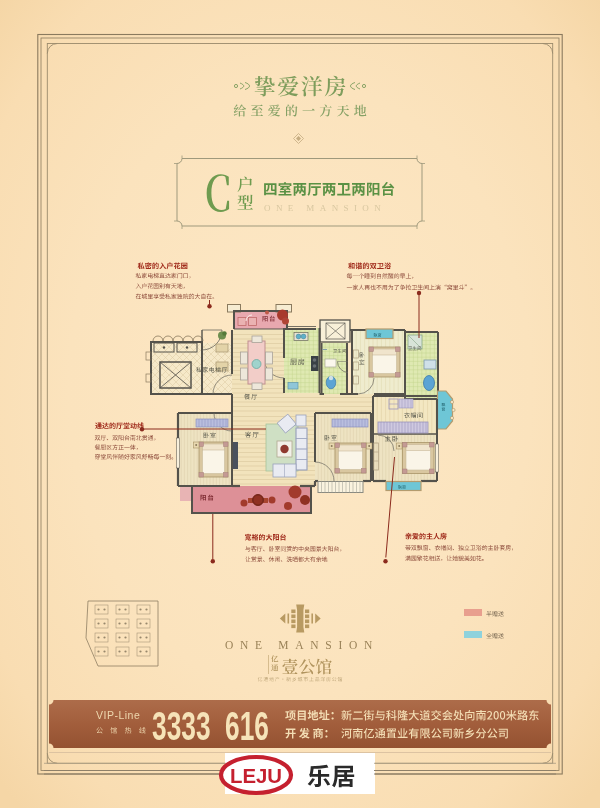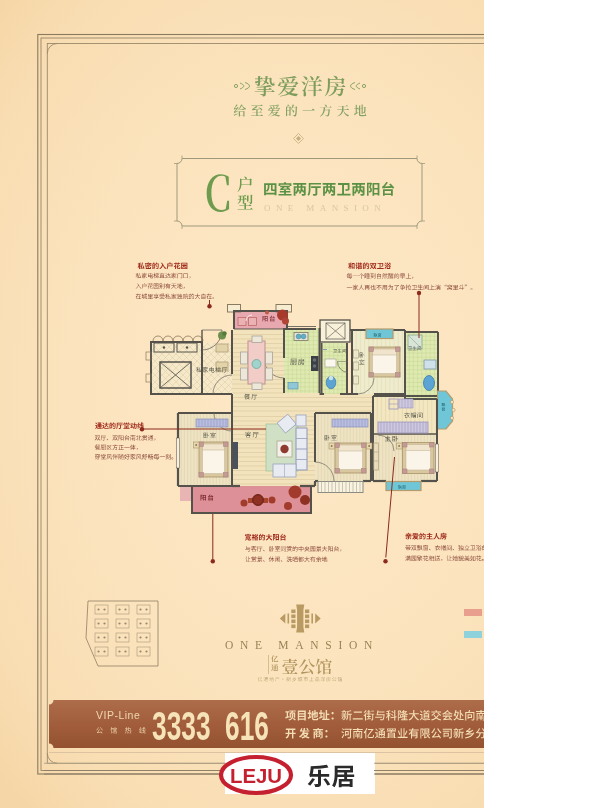--- a/index.html
+++ b/index.html
@@ -1,15 +1,15 @@
 <!DOCTYPE html>
 <html><head><meta charset="utf-8">
 <style>
 html,body{margin:0;padding:0;}
-#page{position:relative;width:484px;height:808px;overflow:hidden;
+#page{position:relative;width:600px;height:808px;overflow:hidden;
 background:radial-gradient(ellipse 420px 560px at 300px 390px,#fde8c6 0%,#fbe3bd 55%,#f9ddb2 85%,#f5d6a6 100%);}
 svg{position:absolute;left:0;top:0;}
 </style></head>
 <body>
 <div id="page">
 <svg width="600" height="808" viewBox="0 0 600 808">
 <defs>
 <clipPath id="hallclip">
           <rect x="151" y="343" width="81" height="50"></rect>
         </clipPath>

